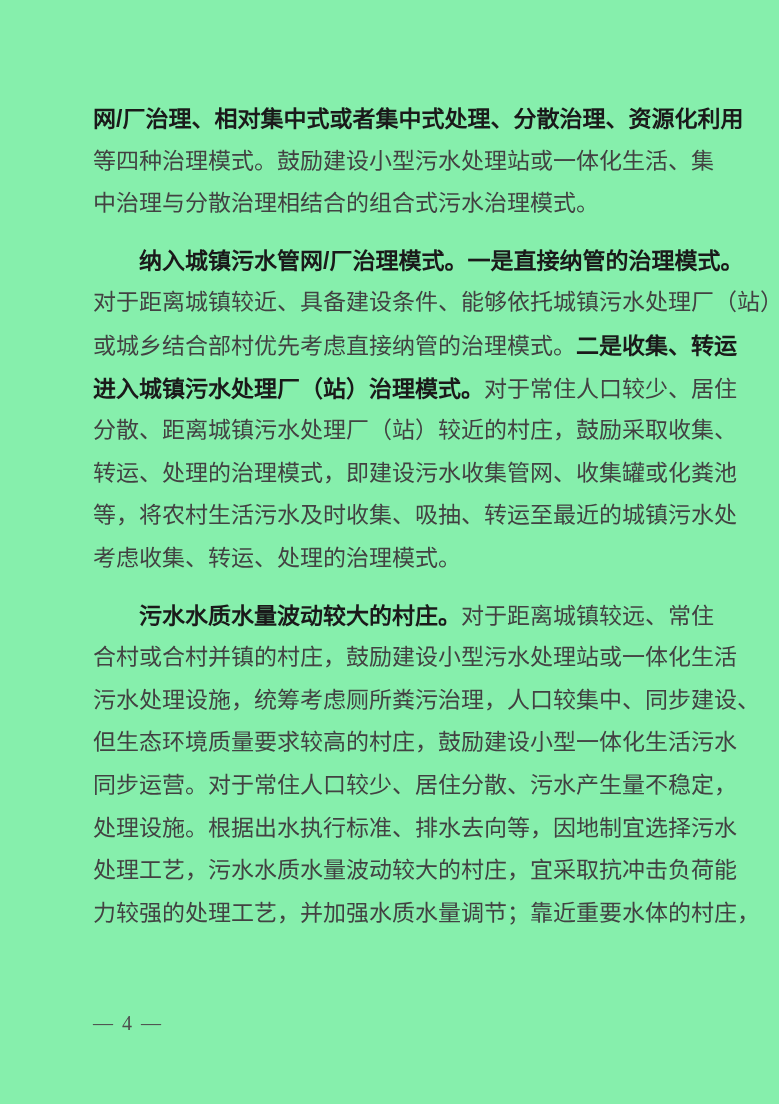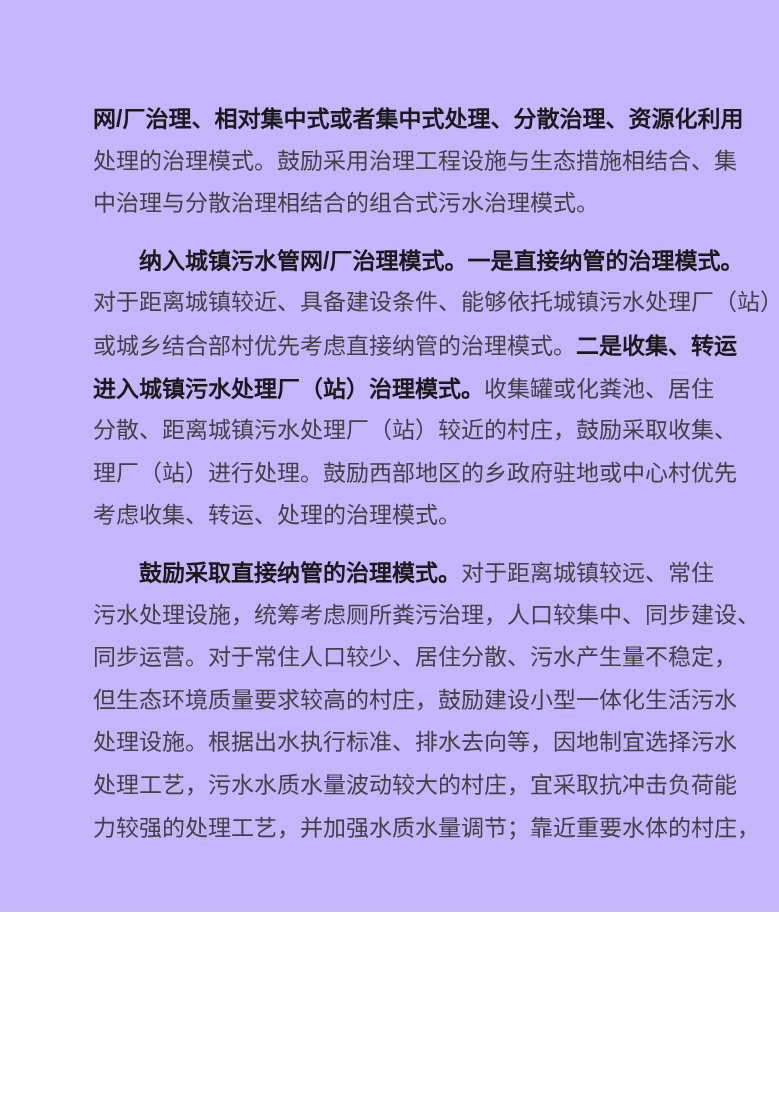--- a/index.html
+++ b/index.html
@@ -7,22 +7,22 @@
     margin: 0;
     padding: 0;
     background: #ffffff;
   }
   body {
     font-family: "Liberation Serif", "DejaVu Serif", serif;
   }
   .page {
     position: relative;
     width: 779px;
-    height: 912px;
-    background: #c4b5fd;
+    height: 1104px;
+    background: #86efac;
     overflow: hidden;
     box-sizing: border-box;
   }
   
   .doc-body {
     position: absolute;
     left: 93px;
     top: 98px;
     width: 598px;
   }
@@ -68,37 +68,39 @@
   }
 </style>
 </head>
 <body>
 
 <div class="page">
 
   <div class="doc-body" id="doc-body">
       <div id="para-continuation">
         <div class="line"><span class="seg bold">网/厂治理、相对集中式或者集中式处理、分散治理、资源化利用</span></div>
-        <div class="line"><span class="seg reg">处理的治理模式。鼓励采用治理工程设施与生态措施相结合、集</span></div>
+        <div class="line"><span class="seg reg">等四种治理模式。鼓励建设小型污水处理站或一体化生活、集</span></div>
         <div class="line"><span class="seg reg">中治理与分散治理相结合的组合式污水治理模式。</span></div>
       </div>
       <div id="para-pipe-network">
         <div class="line indent2"><span class="seg bold">纳入城镇污水管网/厂治理模式。一是直接纳管的治理模式。</span></div>
         <div class="line"><span class="seg reg">对于距离城镇较近、具备建设条件、能够依托城镇污水处理厂（站）</span></div>
         <div class="line"><span class="seg reg">或城乡结合部村优先考虑直接纳管的治理模式。</span><span class="seg bold">二是收集、转运</span></div>
-        <div class="line"><span class="seg bold">进入城镇污水处理厂（站）治理模式。</span><span class="seg reg">收集罐或化粪池、居住</span></div>
+        <div class="line"><span class="seg bold">进入城镇污水处理厂（站）治理模式。</span><span class="seg reg">对于常住人口较少、居住</span></div>
         <div class="line"><span class="seg reg">分散、距离城镇污水处理厂（站）较近的村庄，鼓励采取收集、</span></div>
-        <div class="line"><span class="seg reg">理厂（站）进行处理。鼓励西部地区的乡政府驻地或中心村优先</span></div>
+        <div class="line"><span class="seg reg">转运、处理的治理模式，即建设污水收集管网、收集罐或化粪池</span></div>
+        <div class="line"><span class="seg reg">等，将农村生活污水及时收集、吸抽、转运至最近的城镇污水处</span></div>
         <div class="line"><span class="seg reg">考虑收集、转运、处理的治理模式。</span></div>
       </div>
       <div id="para-centralized">
-        <div class="line indent2"><span class="seg bold">鼓励采取直接纳管的治理模式。</span><span class="seg reg">对于距离城镇较远、常住</span></div>
+        <div class="line indent2"><span class="seg bold">污水水质水量波动较大的村庄。</span><span class="seg reg">对于距离城镇较远、常住</span></div>
+        <div class="line"><span class="seg reg">合村或合村并镇的村庄，鼓励建设小型污水处理站或一体化生活</span></div>
         <div class="line"><span class="seg reg">污水处理设施，统筹考虑厕所粪污治理，人口较集中、同步建设、</span></div>
+        <div class="line"><span class="seg reg">但生态环境质量要求较高的村庄，鼓励建设小型一体化生活污水</span></div>
         <div class="line"><span class="seg reg">同步运营。对于常住人口较少、居住分散、污水产生量不稳定，</span></div>
-        <div class="line"><span class="seg reg">但生态环境质量要求较高的村庄，鼓励建设小型一体化生活污水</span></div>
         <div class="line"><span class="seg reg">处理设施。根据出水执行标准、排水去向等，因地制宜选择污水</span></div>
         <div class="line"><span class="seg reg">处理工艺，污水水质水量波动较大的村庄，宜采取抗冲击负荷能</span></div>
         <div class="line"><span class="seg reg">力较强的处理工艺，并加强水质水量调节；靠近重要水体的村庄，</span></div>
       </div>
     </div>
 
   <div class="footer">— 4 —</div>
 
 </div>
 

